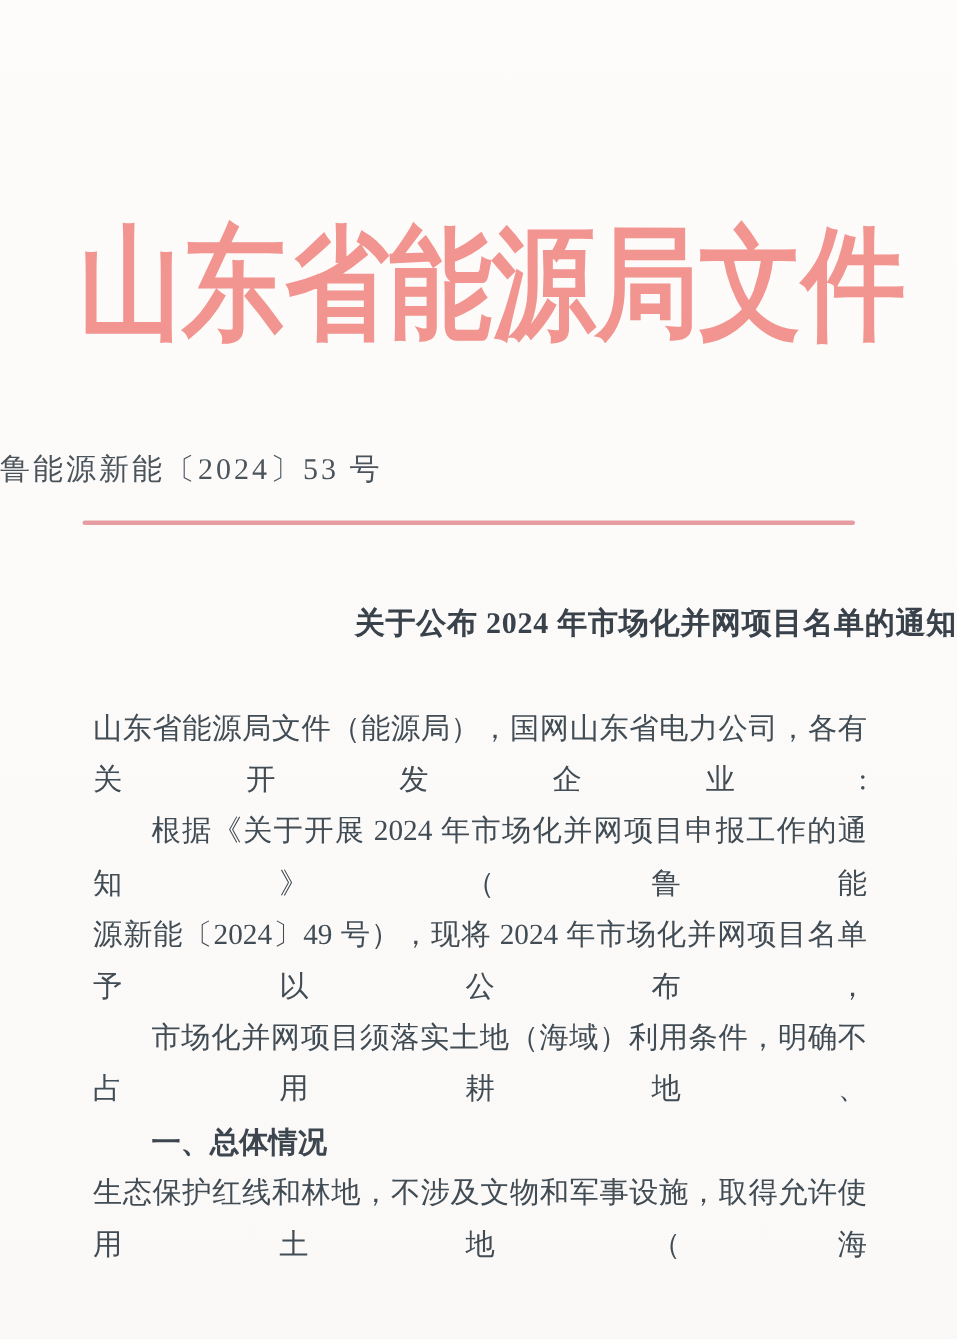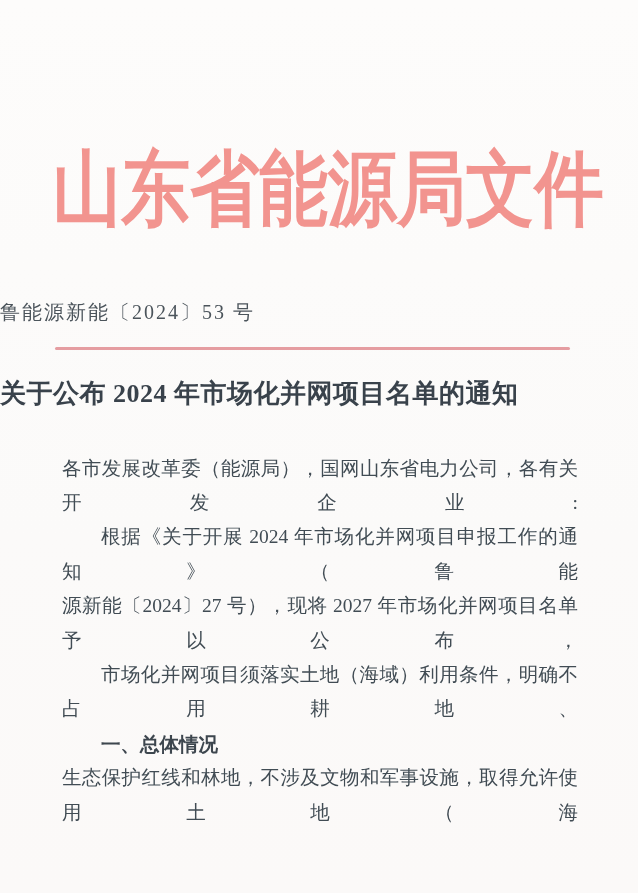--- a/index.html
+++ b/index.html
@@ -42,23 +42,23 @@
   
   .red-line {
     margin: 21px auto 0 55px;
     width: 515px;
     height: 3px;
     background: #e59da1;
     border-radius: 2px;
   }
   
   .doc-title {
-    margin-top: 26px;
-    text-align: left;
-    font-size: 26px;
+    margin-top: 52px;
+    text-align: right;
+    font-size: 20px;
     font-weight: bold;
     letter-spacing: 0.5px;
     color: #39424b;
     white-space: nowrap;
   }
   
   .body-text {
     margin-top: 41px;
     padding-left: 62px;
     padding-right: 60px;
@@ -97,22 +97,22 @@
     <span class="squeeze">山东省能源局文件</span>
   </div>
 
   <div class="doc-number">鲁能源新能〔2024〕53 号</div>
 
   <div class="red-line"></div>
 
   <div class="doc-title">关于公布 2024 年市场化并网项目名单的通知</div>
 
   <div class="body-text">
-    <div class="line full">各市发展改革委（能源局），国网山东省电力公司，各有关开发企业:</div>
+    <div class="line full">山东省能源局文件（能源局），国网山东省电力公司，各有关开发企业:</div>
     <div class="line full indent">根据《关于开展 2024 年市场化并网项目申报工作的通知》（鲁能</div>
-    <div class="line full">源新能〔2024〕27 号），现将 2027 年市场化并网项目名单予以公布，</div>
+    <div class="line full">源新能〔2024〕49 号），现将 2024 年市场化并网项目名单予以公布，</div>
     <div class="line full indent">市场化并网项目须落实土地（海域）利用条件，明确不占用耕地、</div>
     <div class="line heading indent">一、总体情况</div>
     <div class="line full">生态保护红线和林地，不涉及文物和军事设施，取得允许使用土地（海</div>
 
   </div>
 
 </div>
 
 </body></html>

